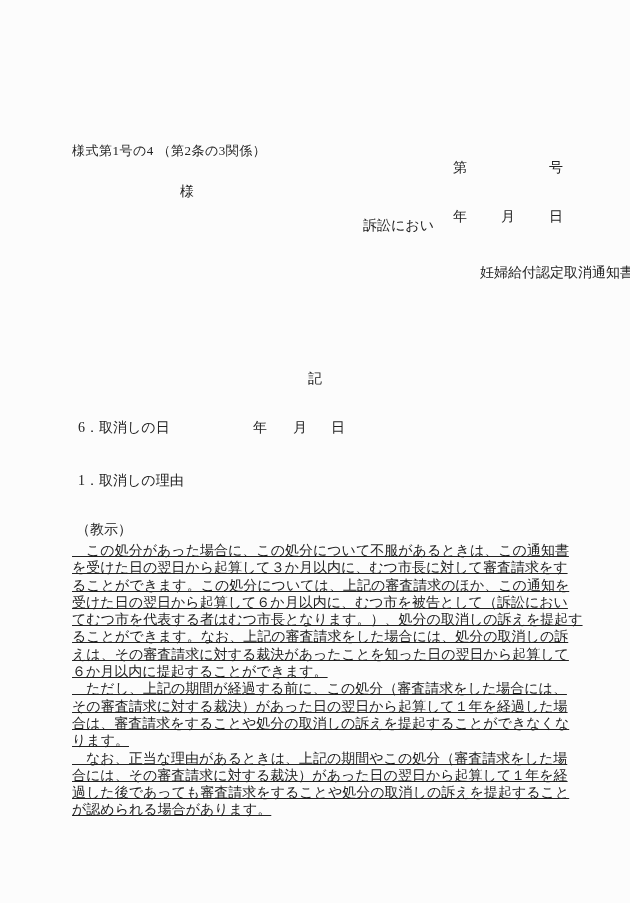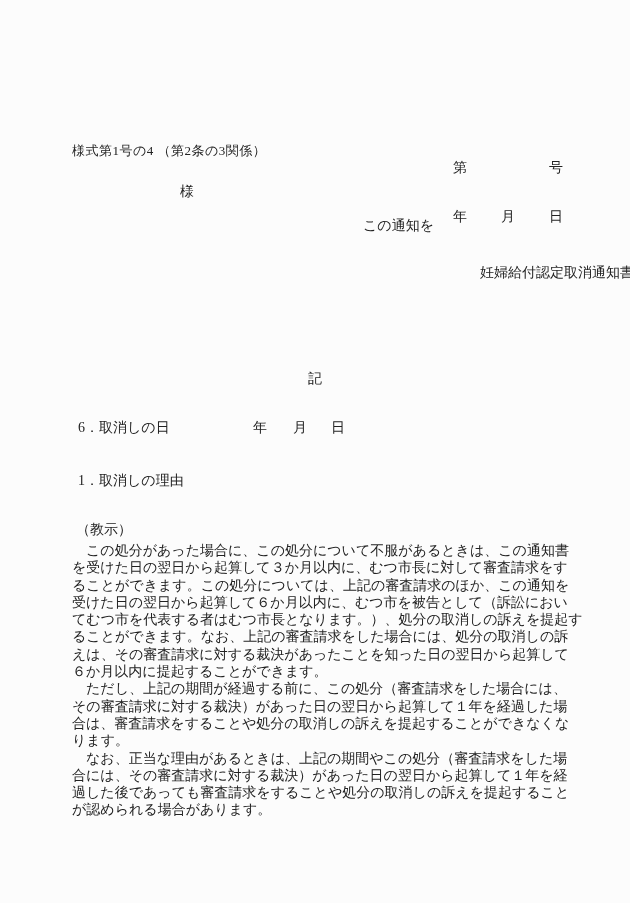--- a/index.html
+++ b/index.html
@@ -77,20 +77,21 @@
     text-align: center;
   }
   .notice-lines {
     left: 72px;
     top: 542px;
     width: 492px;
   }
   .notice-line {
     line-height: 17.3px;
     white-space: pre;
+    text-decoration: underline;
   }
 </style>
 </head>
 <body>
 
 <div class="page">
 
   <div class="abs form-number">様式第1号の4 （第2条の3関係）</div>
 
   <div class="abs doc-number-block">
@@ -100,21 +101,21 @@
     </div>
     <div class="row">
       <span>年</span>
       <span>月</span>
       <span>日</span>
     </div>
   </div>
 
   <div class="abs addressee">様</div>
 
-  <div class="abs sender">この通知を</div>
+  <div class="abs sender">訴訟におい</div>
 
   <div class="abs doc-title">妊婦給付認定取消通知書</div>
 
 
   <div class="abs ki-marker">記</div>
 
   <div class="abs section-1-label">6．取消しの日</div>
   <span class="abs date-year">年</span>
   <span class="abs date-month">月</span>
   <span class="abs date-day">日</span>

